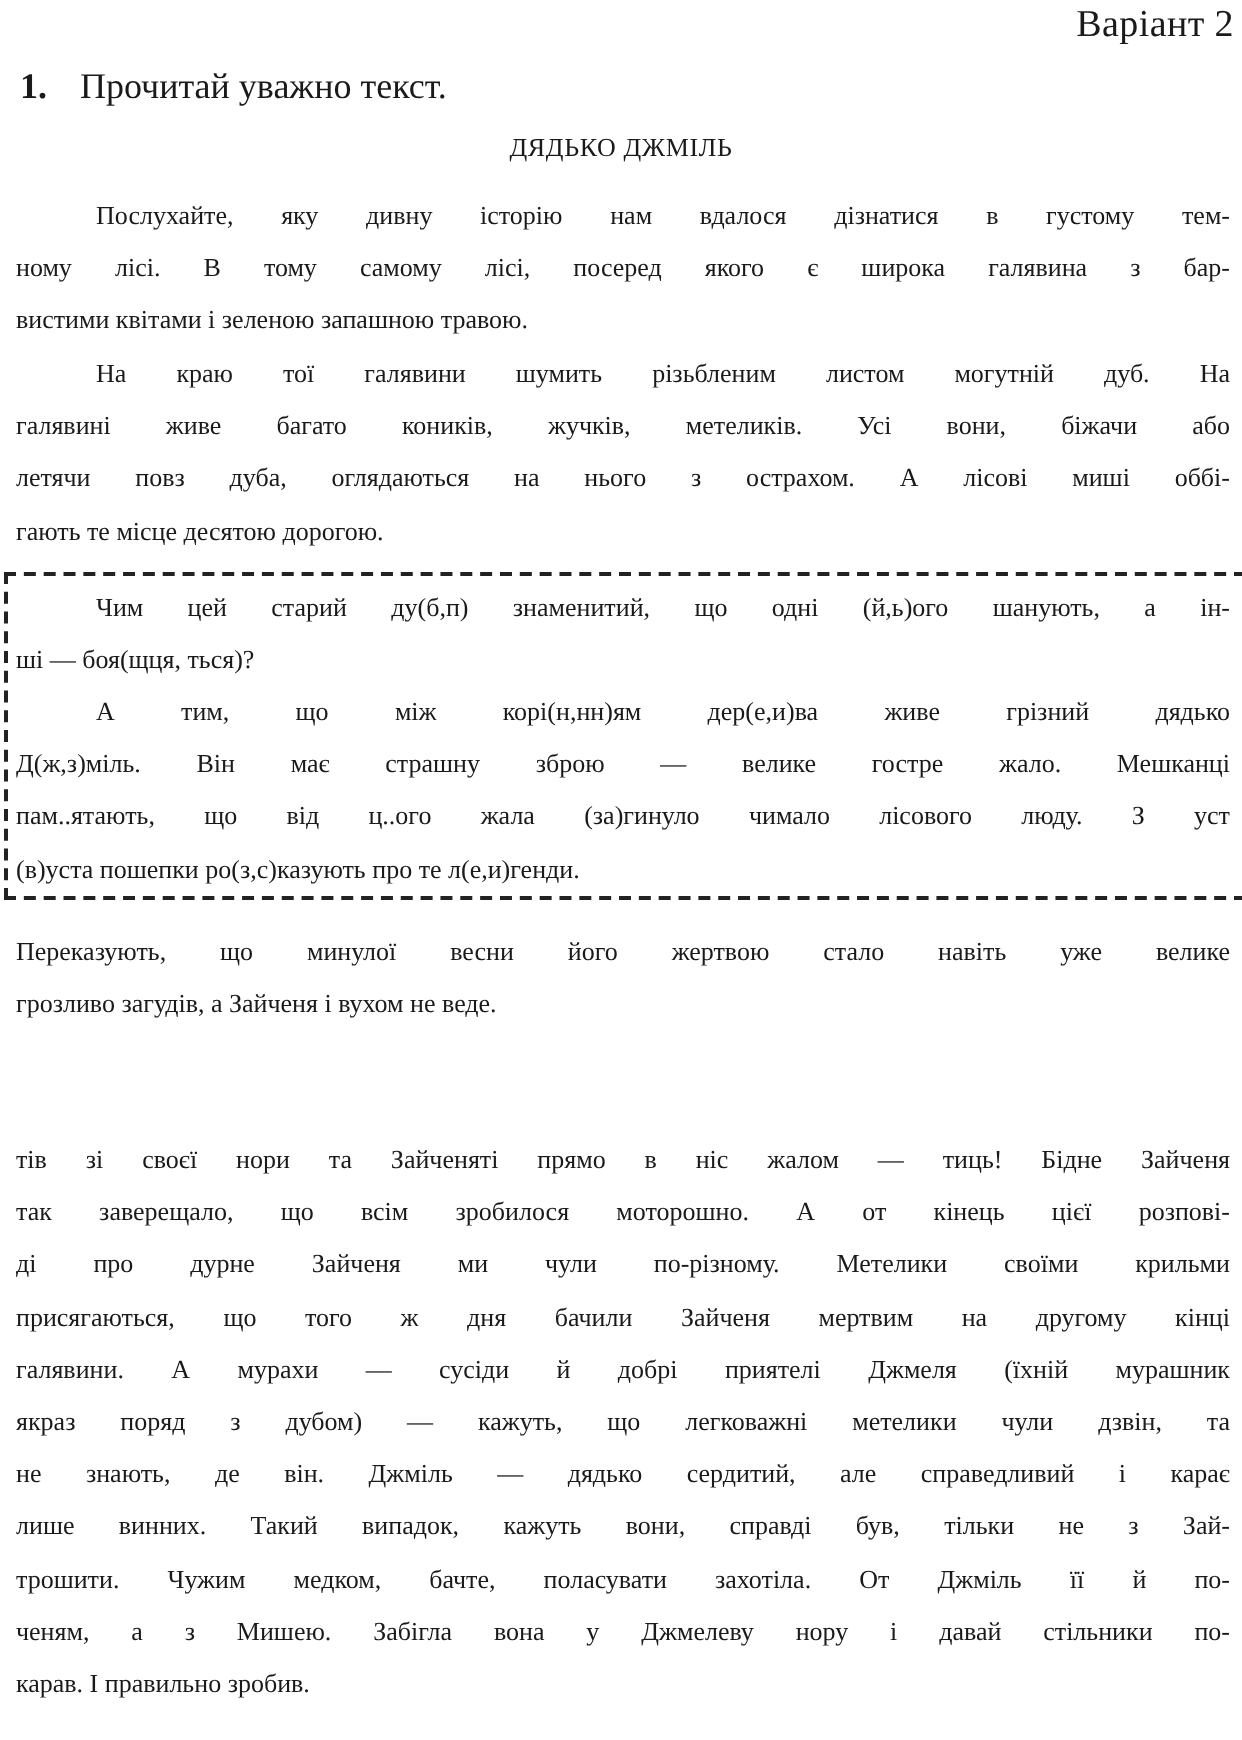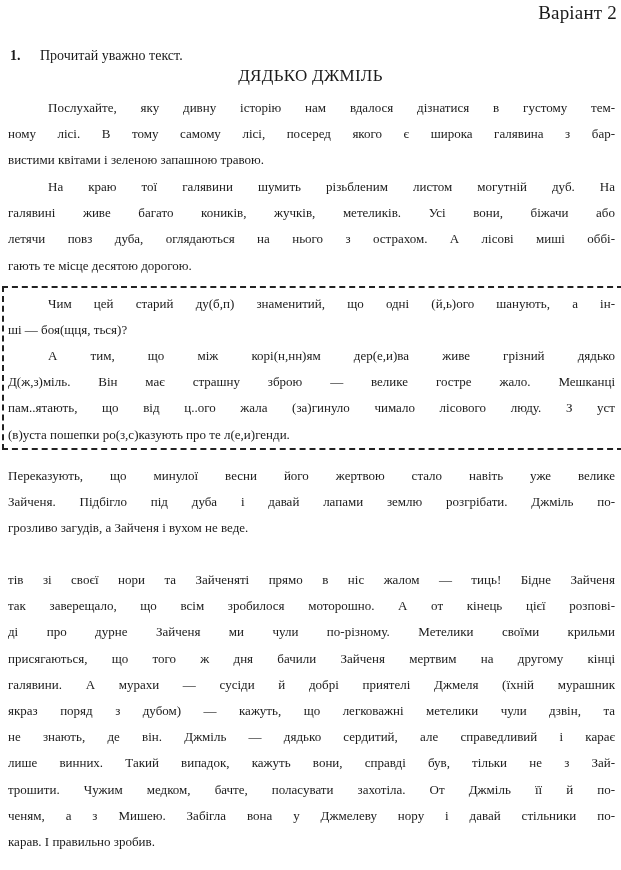--- a/index.html
+++ b/index.html
@@ -7,26 +7,26 @@
     width: 621px; height: 870px; overflow: hidden; position: relative;
     font-family: "Liberation Serif", "DejaVu Serif", serif;
     color: #1a1a1a;
   }
   .page { position: absolute; left: 0; top: 0; width: 621px; height: 870px; }
   .variant {
     position: absolute; right: 4px; top: 2px;
     font-weight: normal; font-size: 19px; letter-spacing: 0.2px;
   }
   .task {
-    position: absolute; left: 10px; top: 48px; font-size: 14px;
+    position: absolute; left: 10px; top: 33px; font-size: 18px;
   }
   .task .num { font-weight: bold; display: inline-block; width: 30px; }
   .title {
     position: absolute; left: 0; width: 621px; top: 66px; text-align: center;
-    font-size: 17px; letter-spacing: 0.3px;
+    font-size: 13px; letter-spacing: 0.3px;
   }
   .para {
     position: absolute; left: 8px; width: 607px;
     font-size: 13px; line-height: 26.2px; text-align: justify;
     text-indent: 40px; margin: 0;
   }
   .para .ln { display: block; text-align-last: justify; text-indent: 0; }
   .para .ln.first { padding-left: 40px; }
   .para .ln.last { text-align-last: left; }
   .box {
@@ -70,21 +70,20 @@
 
   <p class="para" style="top:343px">
     <span class="ln first">А тим, що між корі(н,нн)ям дер(е,и)ва живе грізний дядько</span>
     <span class="ln">Д(ж,з)міль. Він має страшну зброю — велике гостре жало. Мешканці</span>
     <span class="ln">пам..ятають, що від ц..ого жала (за)гинуло чимало лісового люду. З уст</span>
     <span class="ln last">(в)уста пошепки ро(з,с)казують про те л(е,и)генди.</span>
   </p>
 
   <p class="para" style="top:463px">
     <span class="ln">Переказують, що минулої весни його жертвою стало навіть уже велике</span>
-    <span class="ln">Зайченя. Підбігло під дуба і давай лапами землю розгрібати. Джміль по-</span>
     <span class="ln last">грозливо загудів, а Зайченя і вухом не веде.</span>
   </p>
 
   <p class="para" style="top:567px">
     <span class="ln">тів зі своєї нори та Зайченяті прямо в ніс жалом — тиць! Бідне Зайченя</span>
     <span class="ln">так заверещало, що всім зробилося моторошно. А от кінець цієї розпові-</span>
     <span class="ln">ді про дурне Зайченя ми чули по-різному. Метелики своїми крильми</span>
     <span class="ln">присягаються, що того ж дня бачили Зайченя мертвим на другому кінці</span>
     <span class="ln">галявини. А мурахи — сусіди й добрі приятелі Джмеля (їхній мурашник</span>
     <span class="ln">якраз поряд з дубом) — кажуть, що легковажні метелики чули дзвін, та</span>

